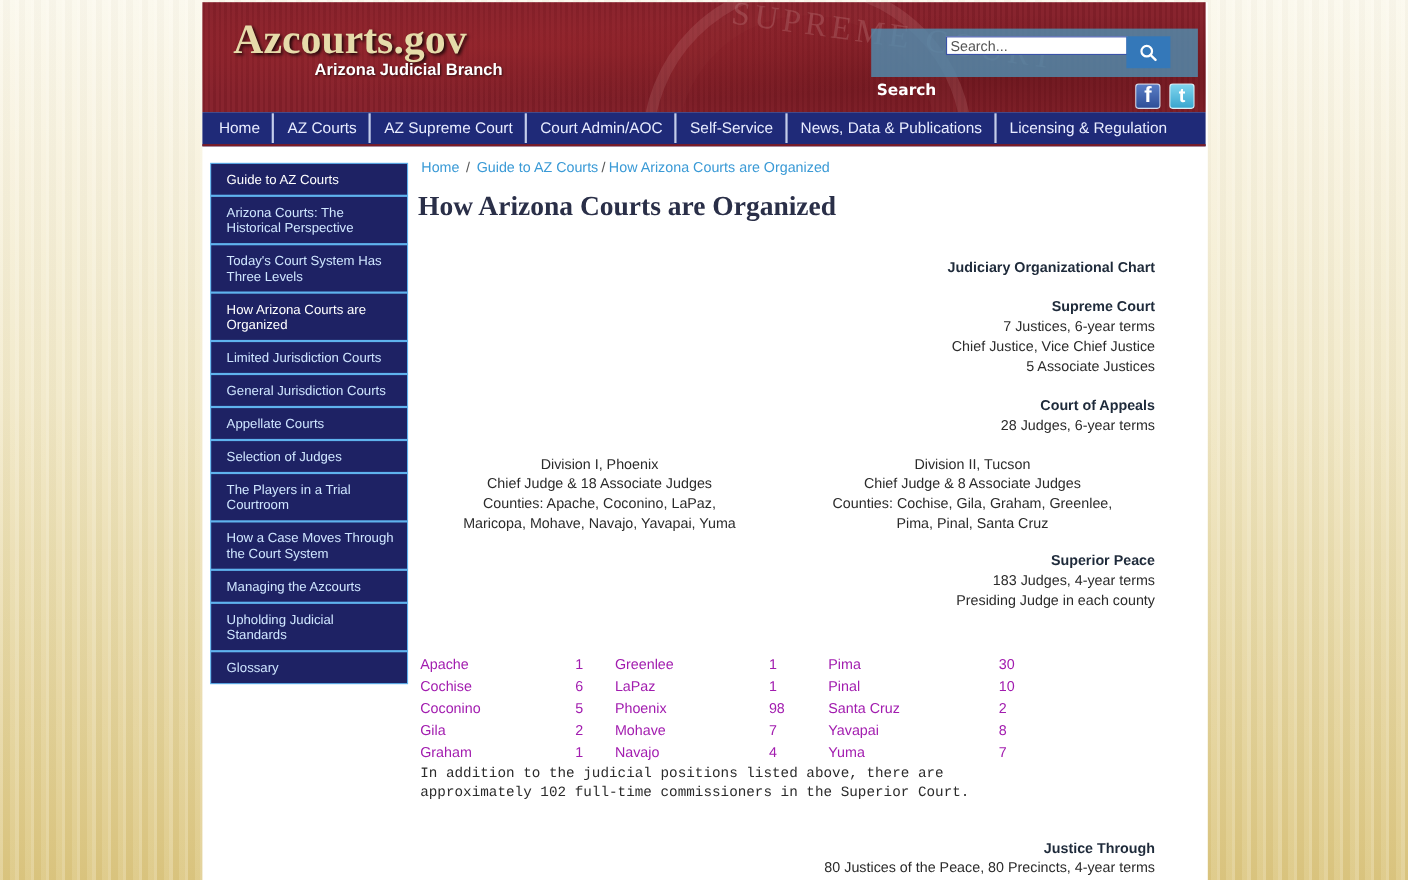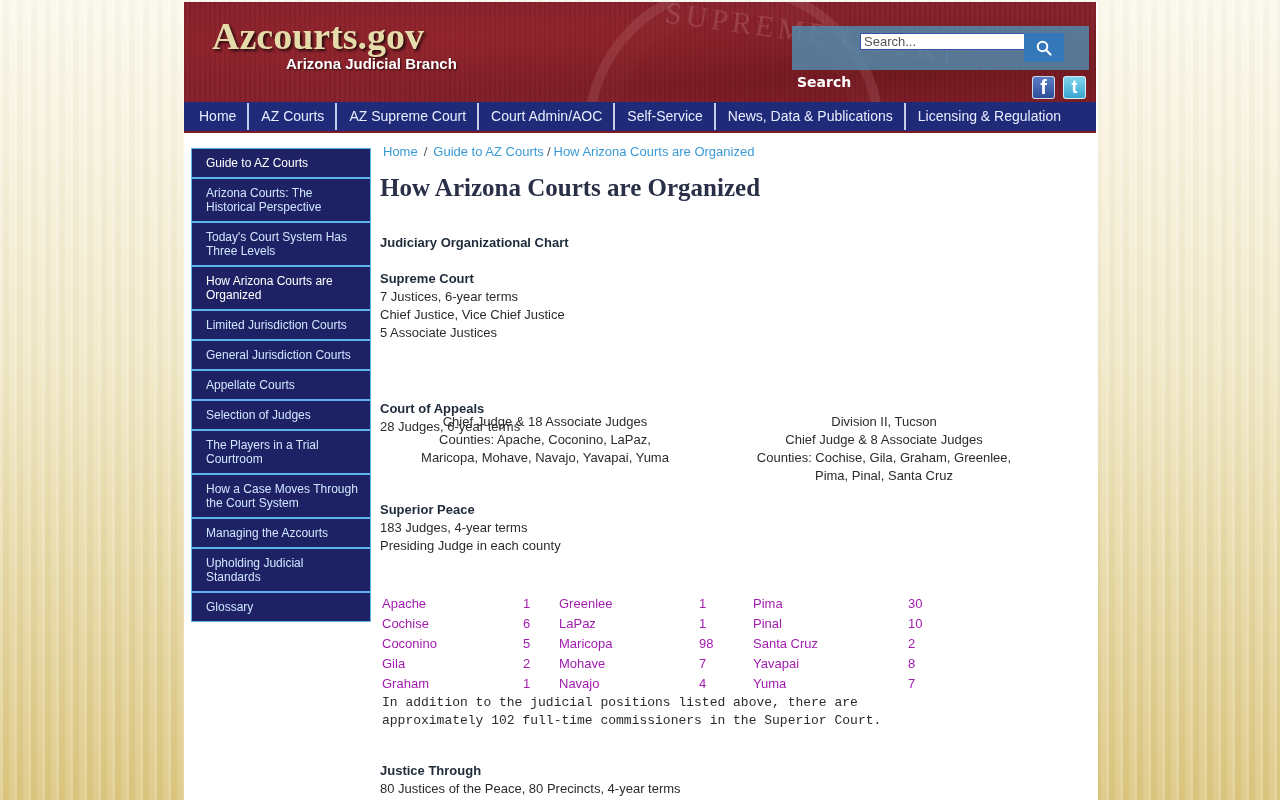--- a/index.html
+++ b/index.html
@@ -97,21 +97,21 @@
   .side-item.active { color: #ffffff; }
   .content { position: absolute; left: 196px; top: 142px; width: 708px; }
   .breadcrumb { font-family: "Liberation Sans", sans-serif; font-size: 13px; color: #3a9ad6; padding-left: 3px; }
   .breadcrumb a { color: #3a9ad6; text-decoration: none; cursor: pointer; }
   .breadcrumb .sep { color: #555; margin: 0 6px; }
   .breadcrumb .sep2 { color: #555; margin: 0 3px; }
   .page-title {
     font-family: "Liberation Serif", "DejaVu Serif", serif; font-weight: bold;
     font-size: 25px; color: #2a2f48; margin-top: 15px;
   }
-  .center { text-align: left; font-family: "Liberation Sans", sans-serif; font-size: 13px; color: #2b2b2b; line-height: 18px; }
+  .center { text-align: right; font-family: "Liberation Sans", sans-serif; font-size: 13px; color: #2b2b2b; line-height: 18px; }
   .center .h { font-weight: bold; color: #1e2a3a; }
   .block { position: absolute; left: 0; width: 670px; }
   .div-col { position: absolute; width: 330px; text-align: center; font-family: "Liberation Sans", sans-serif; font-size: 13px; color: #2b2b2b; line-height: 18px; }
   .county-table { position: absolute; left: 2px; top: 450px; font-family: "Liberation Sans", sans-serif; font-size: 13px; color: #a21caf; }
   .county-row { height: 20px; line-height: 20px; position: relative; width: 560px; }
   .county-row span { position: absolute; top: 0; }
   .note { position: absolute; left: 2px; top: 550px; width: 520px; font-family: Liberation Mono, monospace; font-size: 13px; color: #2b2b2b; line-height: 18px; }
 </style>
 </head>
 <body>
@@ -178,26 +178,27 @@
       <div class="h">Judiciary Organizational Chart</div>
     </div>
 
     <div class="block center" style="top:126px;">
       <div class="h">Supreme Court</div>
       <div>7 Justices, 6-year terms</div>
       <div>Chief Justice, Vice Chief Justice</div>
       <div>5 Associate Justices</div>
     </div>
 
-    <div class="block center" style="top:216px;margin-top:40px;">
+    <div class="block center" style="top:216px;">
       <div class="h">Court of Appeals</div>
       <div>28 Judges, 6-year terms</div>
     </div>
 
     <div class="div-col" style="left:0px; top:269px;">
+      <div>Division I, Phoenix</div>
       <div>Chief Judge &amp; 18 Associate Judges</div>
       <div>Counties: Apache, Coconino, LaPaz,</div>
       <div>Maricopa, Mohave, Navajo, Yavapai, Yuma</div>
     </div>
     <div class="div-col" style="left:339px; top:269px;">
       <div>Division II, Tucson</div>
       <div>Chief Judge &amp; 8 Associate Judges</div>
       <div>Counties: Cochise, Gila, Graham, Greenlee,</div>
       <div>Pima, Pinal, Santa Cruz</div>
     </div>
@@ -221,21 +222,21 @@
         <span style="left:0">Cochise</span>
         <span style="left:141px">6</span>
         <span style="left:177px">LaPaz</span>
         <span style="left:317px">1</span>
         <span style="left:371px">Pinal</span>
         <span style="left:526px">10</span>
       </div>
       <div class="county-row">
         <span style="left:0">Coconino</span>
         <span style="left:141px">5</span>
-        <span style="left:177px">Maricopa</span>
+        <span style="left:177px">Phoenix</span>
         <span style="left:317px">98</span>
         <span style="left:371px">Santa Cruz</span>
         <span style="left:526px">2</span>
       </div>
       <div class="county-row">
         <span style="left:0">Gila</span>
         <span style="left:141px">2</span>
         <span style="left:177px">Mohave</span>
         <span style="left:317px">7</span>
         <span style="left:371px">Yavapai</span>

